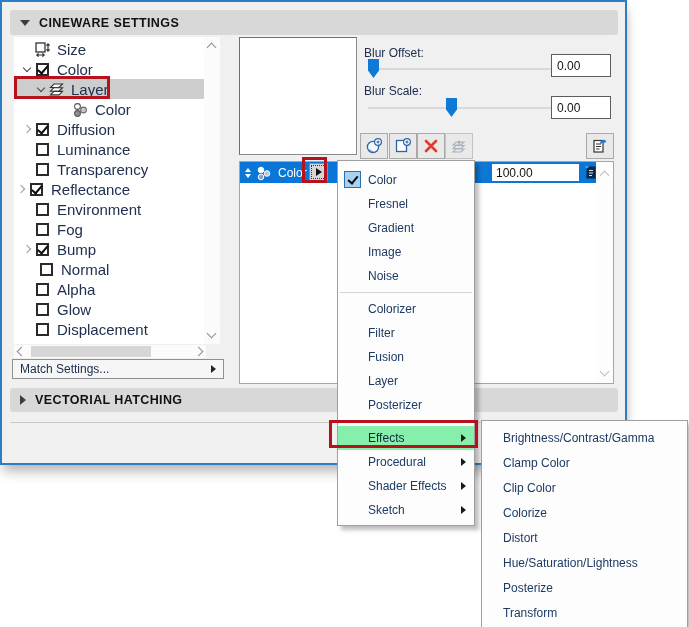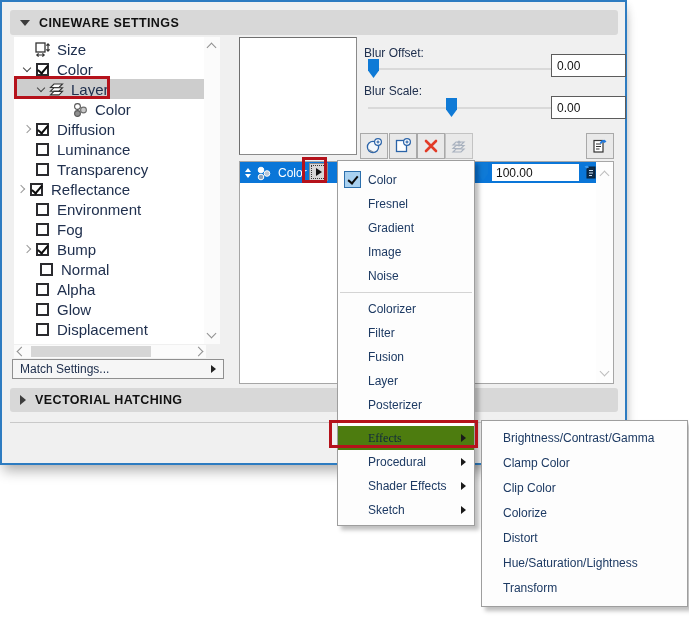--- a/index.html
+++ b/index.html
@@ -54,21 +54,21 @@
   .matchbtn .arrow { margin-left:auto; width:0; height:0; border-top:4px solid transparent;
                      border-bottom:4px solid transparent; border-left:5px solid #222; }
 
   
   .preview { position:absolute; left:237px; top:35px; width:118px; height:118px; background:#fff;
              border:1px solid #8a8a8a; border-top-color:#6f6f6f; border-left-color:#6f6f6f; }
   .blurlabel { position:absolute; left:362px; font-size:12px; color:#20304e; }
   .sltrack { position:absolute; left:366px; width:211px; height:2px; background:#d9d9d9; }
   .slthumb { position:absolute; width:11px; height:19px; background:#0f7ad6;
              clip-path:polygon(0 0,100% 0,100% 60%,50% 100%,0 60%); }
-  .valbox { position:absolute; left:549px; width:75px; height:23px; border:1px solid #5c5c5c; background:#fff;
+  .valbox { position:absolute; left:549px; width:60px; height:23px; border:1px solid #5c5c5c; background:#fff;
             font-family:"Liberation Sans",sans-serif; font-size:12px; color:#111; padding-left:5px; }
 
   
   .tbtn { position:absolute; top:131px; width:28px; height:26px; background:#e9e9e9; border:1px solid #a9a9a9;
           display:flex; align-items:center; justify-content:center; }
   .tbtn svg { width:18px; height:18px; }
   .tbtn.disabled { border-color:#c3c3c3; background:#e9e9e9; }
 
   
   .listpanel { position:absolute; left:237px; top:159px; width:375px; height:223px; background:#fff;
@@ -99,21 +99,21 @@
   .divider { position:absolute; left:8px; top:420px; width:608px; height:1px; background:#c9c9c9; }
 
   
   .menu { position:absolute; background:#fdfdfd; border:1px solid #9e9e9e;
           box-shadow:4px 4px 4px rgba(0,0,0,.25); z-index:20; }
   #mainmenu { left:337px; top:160px; width:138px; padding:7px 0 3px 0; }
   #submenu  { left:481px; top:420px; width:207px; padding:5px 0; z-index:25; }
   .mitem { position:relative; height:24px; line-height:24px; font-size:12px; color:#1d3a63;
            padding-left:30px; white-space:nowrap; }
   #submenu .mitem { height:25px; line-height:25px; padding-left:21px; }
-  .mitem.hl { background:#4d7c0f; color:#10263f;font-family:Liberation Serif, serif; }
+  .mitem.hl { background:#86efac; color:#10263f; }
   .msep { height:1px; background:#d4d4d4; margin:4px 2px; }
   .mcheck { position:absolute; left:6px; top:3px; width:17px; height:17px; background:#a9d1f0;
             border:1px solid #2c6fac; }
   .mcheck::after { content:""; position:absolute; left:5px; top:2px; width:4px; height:8px;
                    border-right:2px solid #0c0c0c; border-bottom:2px solid #0c0c0c; transform:rotate(40deg); }
   .subarrow { position:absolute; right:8px; top:8px; width:0; height:0;
               border-top:4px solid transparent; border-bottom:4px solid transparent; border-left:5px solid #1a1a1a; }
 
   
   .ann { position:absolute; border:3px solid #b5121b; z-index:40; pointer-events:none; }
@@ -384,19 +384,20 @@
       <div class="mitem">Sketch<span class="subarrow"></span></div>
     </div>
 
   <div class="menu" id="submenu">
       <div class="mitem">Brightness/Contrast/Gamma</div>
       <div class="mitem">Clamp Color</div>
       <div class="mitem">Clip Color</div>
       <div class="mitem">Colorize</div>
       <div class="mitem">Distort</div>
       <div class="mitem">Hue/Saturation/Lightness</div>
+      <div class="mitem">Posterize</div>
       <div class="mitem">Transform</div>
     </div>
 
   <div class="ann" id="ann-layer"></div>
   <div class="ann" id="ann-dropdown"></div>
   <div class="ann" id="ann-effects"></div>
 </div>
 
 </body></html>

